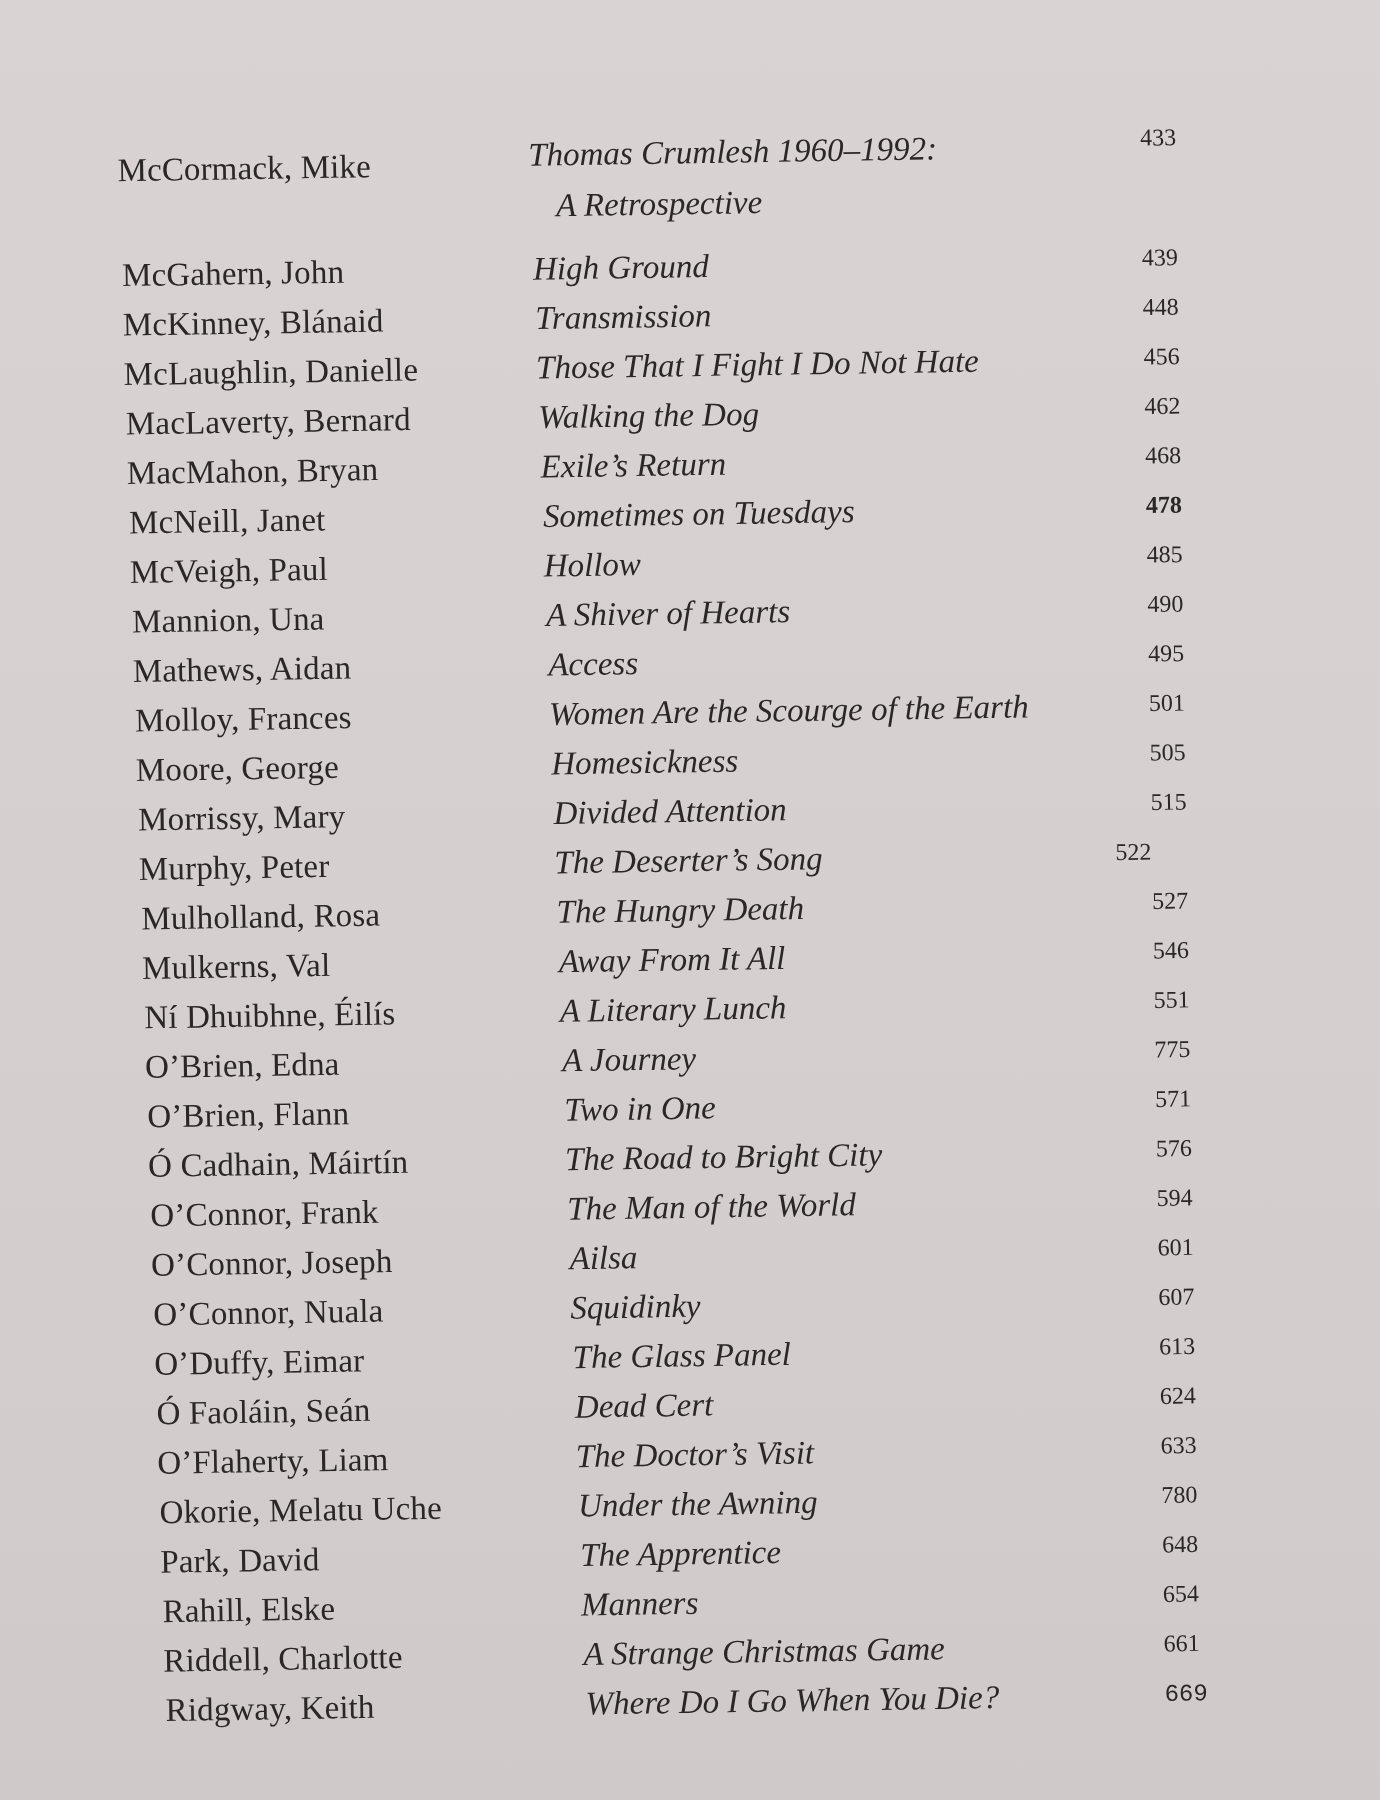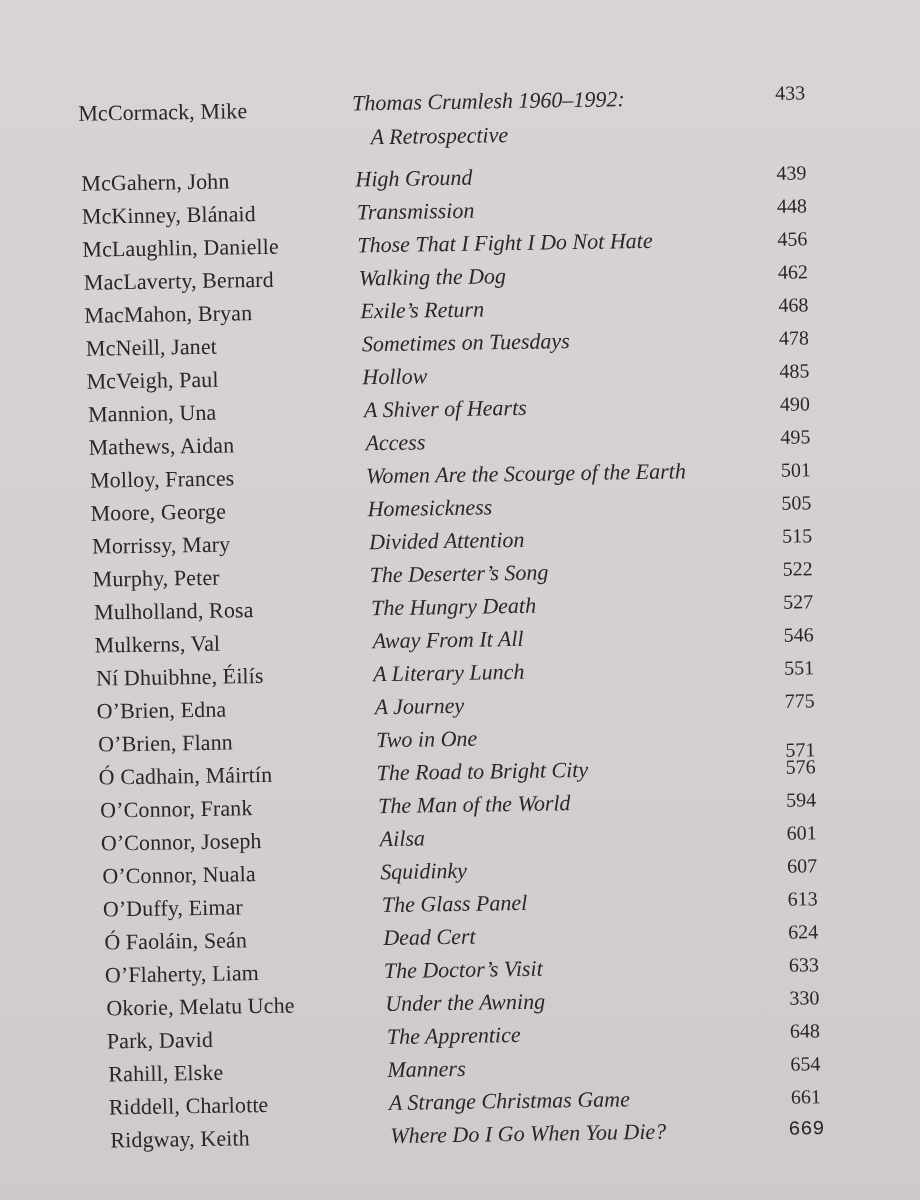--- a/index.html
+++ b/index.html
@@ -43,22 +43,22 @@
       white-space: nowrap;
     }
     .title2 {
       position: absolute;
       font-style: italic;
       white-space: nowrap;
     }
     .pagenum {
       position: absolute;
       white-space: nowrap;
-      font-size: 20px;
-      text-align: center;
+      font-size: 16px;
+      text-align: left;
       width: 60px;
     }
   </style>
 </head>
 <body>
 
 <div class="page">
 
   <div class="row" style="top:92px;">
     <span class="author" style="left:86px;">McCormack, Mike</span>
@@ -93,21 +93,21 @@
 
   <div class="row" style="top:294px;">
     <span class="author" style="left:89px;">MacMahon, Bryan</span>
     <span class="title" style="left:365px;">Exile’s Return</span>
     <span class="pagenum" style="left:768px;">468</span>
   </div>
 
   <div class="row" style="top:327px;">
     <span class="author" style="left:90px;">McNeill, Janet</span>
     <span class="title" style="left:366px;">Sometimes on Tuesdays</span>
-    <span class="pagenum" style="left:768px;">478</span>
+    <span class="pagenum" style="left:768px;font-weight:bold;">478</span>
   </div>
 
   <div class="row" style="top:360px;">
     <span class="author" style="left:90px;">McVeigh, Paul</span>
     <span class="title" style="left:366px;">Hollow</span>
     <span class="pagenum" style="left:768px;">485</span>
   </div>
 
   <div class="row" style="top:393px;">
     <span class="author" style="left:91px;">Mannion, Una</span>
@@ -135,21 +135,21 @@
 
   <div class="row" style="top:525px;">
     <span class="author" style="left:93px;">Morrissy, Mary</span>
     <span class="title" style="left:370px;">Divided Attention</span>
     <span class="pagenum" style="left:768px;">515</span>
   </div>
 
   <div class="row" style="top:558px;">
     <span class="author" style="left:93px;">Murphy, Peter</span>
     <span class="title" style="left:370px;">The Deserter’s Song</span>
-    <span class="pagenum" style="left:768px;">522</span>
+    <span class="pagenum" style="left:744px;">522</span>
   </div>
 
   <div class="row" style="top:591px;">
     <span class="author" style="left:94px;">Mulholland, Rosa</span>
     <span class="title" style="left:371px;">The Hungry Death</span>
     <span class="pagenum" style="left:768px;">527</span>
   </div>
 
   <div class="row" style="top:624px;">
     <span class="author" style="left:94px;">Mulkerns, Val</span>
@@ -165,21 +165,21 @@
 
   <div class="row" style="top:690px;">
     <span class="author" style="left:95px;">O’Brien, Edna</span>
     <span class="title" style="left:373px;">A Journey</span>
     <span class="pagenum" style="left:768px;">775</span>
   </div>
 
   <div class="row" style="top:723px;">
     <span class="author" style="left:96px;">O’Brien, Flann</span>
     <span class="title" style="left:374px;">Two in One</span>
-    <span class="pagenum" style="left:768px;margin-top:16px;">571</span>
+    <span class="pagenum" style="left:768px;">571</span>
   </div>
 
   <div class="row" style="top:756px;">
     <span class="author" style="left:96px;">Ó Cadhain, Máirtín</span>
     <span class="title" style="left:374px;">The Road to Bright City</span>
     <span class="pagenum" style="left:768px;">576</span>
   </div>
 
   <div class="row" style="top:789px;">
     <span class="author" style="left:97px;">O’Connor, Frank</span>
@@ -213,21 +213,21 @@
 
   <div class="row" style="top:954px;">
     <span class="author" style="left:99px;">O’Flaherty, Liam</span>
     <span class="title" style="left:378px;">The Doctor’s Visit</span>
     <span class="pagenum" style="left:768px;">633</span>
   </div>
 
   <div class="row" style="top:987px;">
     <span class="author" style="left:100px;">Okorie, Melatu Uche</span>
     <span class="title" style="left:379px;">Under the Awning</span>
-    <span class="pagenum" style="left:768px;">330</span>
+    <span class="pagenum" style="left:768px;">780</span>
   </div>
 
   <div class="row" style="top:1020px;">
     <span class="author" style="left:100px;">Park, David</span>
     <span class="title" style="left:380px;">The Apprentice</span>
     <span class="pagenum" style="left:768px;">648</span>
   </div>
 
   <div class="row" style="top:1053px;">
     <span class="author" style="left:101px;">Rahill, Elske</span>

